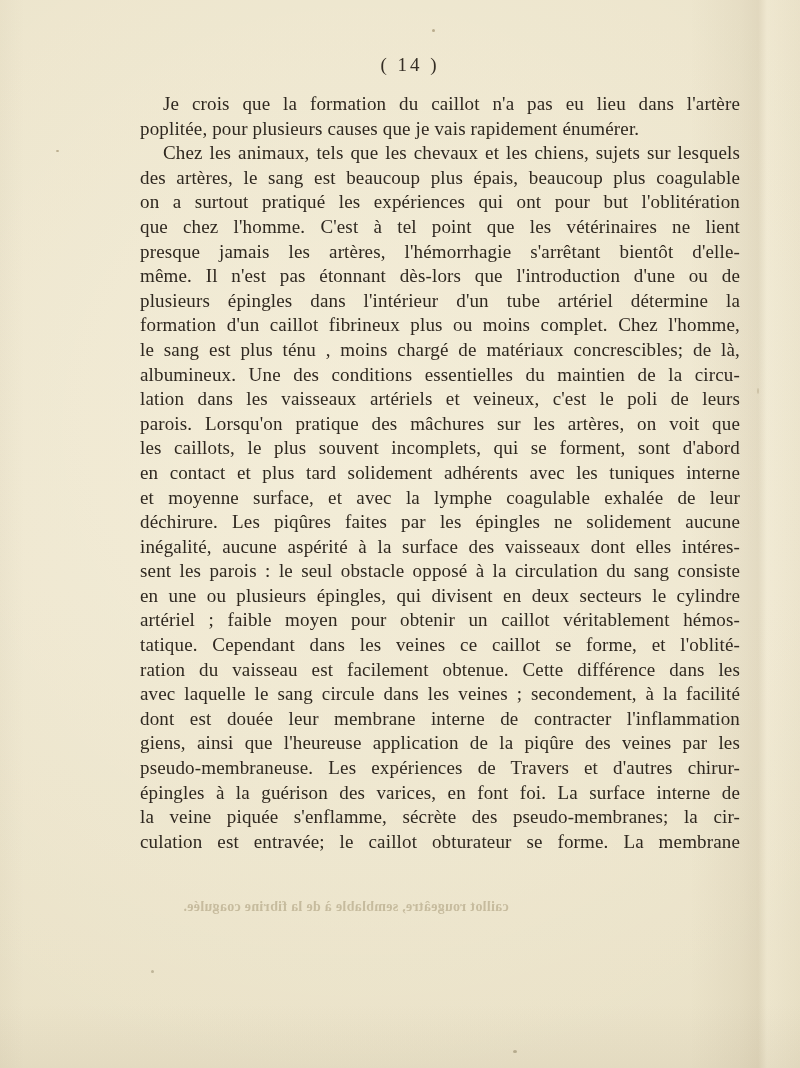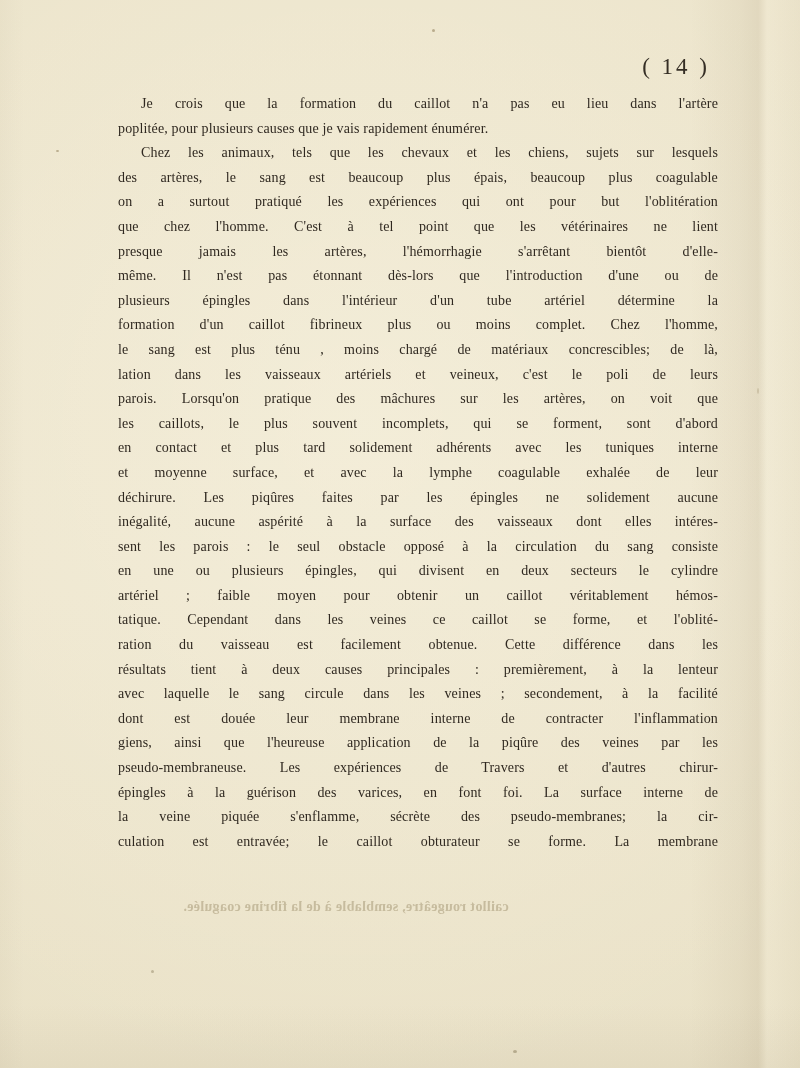--- a/index.html
+++ b/index.html
@@ -36,29 +36,29 @@
   .vignette{
     position:absolute;inset:0;
     background:
       linear-gradient(0deg, rgba(120,100,70,0.06), rgba(0,0,0,0) 6%),
       linear-gradient(90deg, rgba(120,100,70,0.04), rgba(0,0,0,0) 3%);
     pointer-events:none;
   }
   .running-head{
     position:absolute;
     top:54px;left:110px;width:600px;
-    text-align:right;
-    font-size:23px;
+    text-align:center;
+    font-size:19px;
     letter-spacing:3px;
     color:#352e25;
   }
   .text-block{
     position:absolute;
-    top:92px;left:118px;width:600px;
-    font-size:14px;
+    top:92px;left:140px;width:600px;
+    font-size:19px;
     letter-spacing:0.15px;
   }
   .line{
     height:24.6px;
     line-height:24.6px;
     overflow:hidden;
     text-align:justify;
     text-align-last:justify;
     white-space:normal;
   }
@@ -104,33 +104,33 @@
       <div class="line short">poplitée, pour plusieurs causes que je vais rapidement énumérer.</div>
       <div class="line indent">Chez les animaux, tels que les chevaux et les chiens, sujets sur lesquels</div>
       <div class="line">des artères, le sang est beaucoup plus épais, beaucoup plus coagulable</div>
       <div class="line">on a surtout pratiqué les expériences qui ont pour but l'oblitération</div>
       <div class="line">que chez l'homme. C'est à tel point que les vétérinaires ne lient</div>
       <div class="line">presque jamais les artères, l'hémorrhagie s'arrêtant bientôt d'elle-</div>
       <div class="line">même. Il n'est pas étonnant dès-lors que l'introduction d'une ou de</div>
       <div class="line">plusieurs épingles dans l'intérieur d'un tube artériel détermine la</div>
       <div class="line">formation d'un caillot fibrineux plus ou moins complet. Chez l'homme,</div>
       <div class="line">le sang est plus ténu , moins chargé de matériaux concrescibles; de là,</div>
+      <div class="line">albumineux. Une des conditions essentielles du maintien de la circu-</div>
       <div class="line">lation dans les vaisseaux artériels et veineux, c'est le poli de leurs</div>
       <div class="line">parois. Lorsqu'on pratique des mâchures sur les artères, on voit que</div>
       <div class="line">les caillots, le plus souvent incomplets, qui se forment, sont d'abord</div>
       <div class="line">en contact et plus tard solidement adhérents avec les tuniques interne</div>
       <div class="line">et moyenne surface, et avec la lymphe coagulable exhalée de leur</div>
       <div class="line">déchirure. Les piqûres faites par les épingles ne solidement aucune</div>
       <div class="line">inégalité, aucune aspérité à la surface des vaisseaux dont elles intéres-</div>
       <div class="line">sent les parois : le seul obstacle opposé à la circulation du sang consiste</div>
       <div class="line">en une ou plusieurs épingles, qui divisent en deux secteurs le cylindre</div>
       <div class="line">artériel ; faible moyen pour obtenir un caillot véritablement hémos-</div>
       <div class="line">tatique. Cependant dans les veines ce caillot se forme, et l'oblité-</div>
       <div class="line">ration du vaisseau est facilement obtenue. Cette différence dans les</div>
-      <div class="line">résultats tient à deux causes principales : premièrement, à la lenteur</div>
       <div class="line">avec laquelle le sang circule dans les veines ; secondement, à la facilité</div>
       <div class="line">dont est douée leur membrane interne de contracter l'inflammation</div>
       <div class="line">giens, ainsi que l'heureuse application de la piqûre des veines par les</div>
       <div class="line">pseudo-membraneuse. Les expériences de Travers et d'autres chirur-</div>
       <div class="line">épingles à la guérison des varices, en font foi. La surface interne de</div>
       <div class="line">la veine piquée s'enflamme, sécrète des pseudo-membranes; la cir-</div>
       <div class="line">culation est entravée; le caillot obturateur se forme. La membrane</div>
     </div>
 
   <div class="bleedthrough">caillot rougeâtre, semblable à de la fibrine coagulée.</div>

